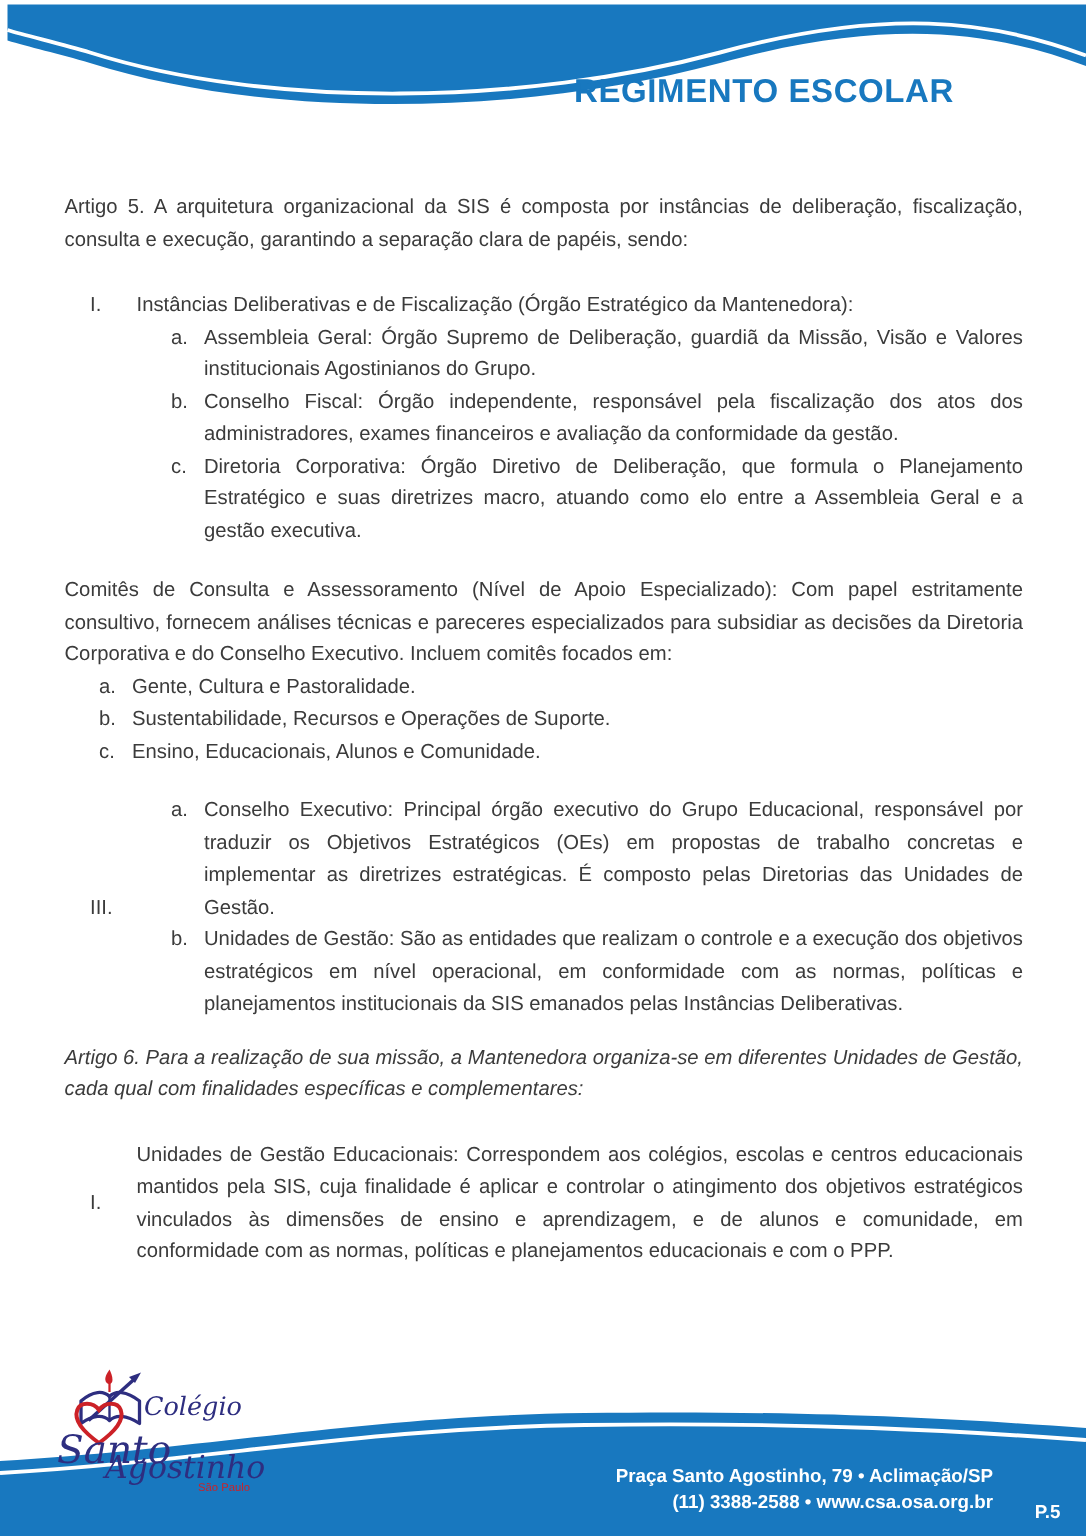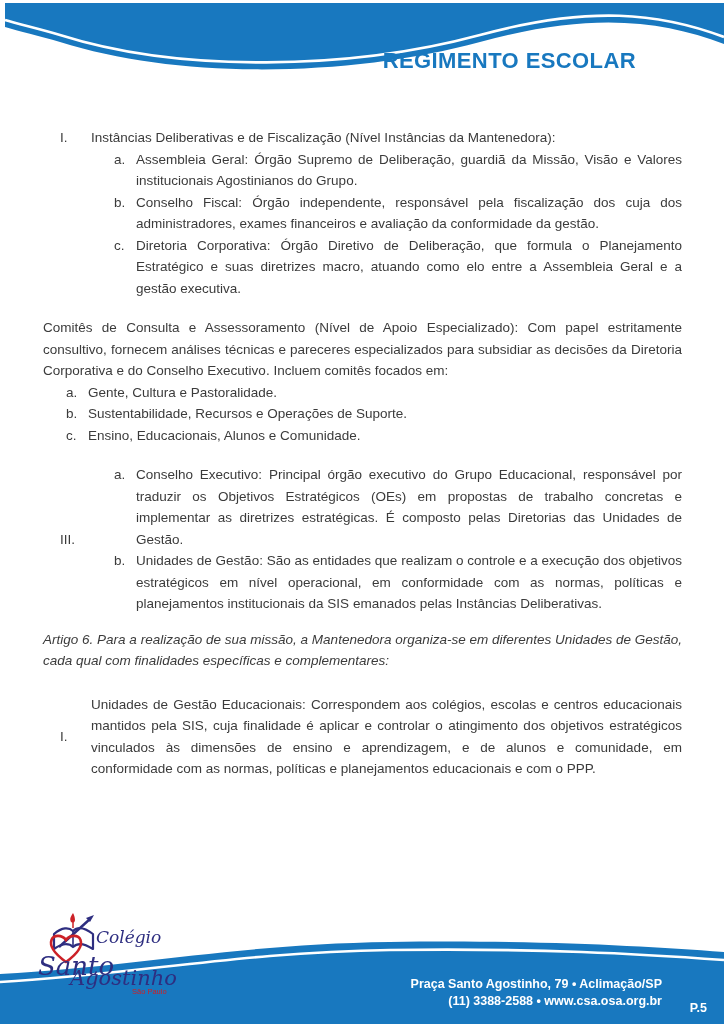--- a/index.html
+++ b/index.html
@@ -60,34 +60,35 @@
 
   <svg class="header-wave" viewBox="0 0 724 96" preserveAspectRatio="none" aria-hidden="true">
     <path fill="#1878bf" d="M5,3 L724,3 L724,44 C660,20 590,12 480,42 C350,77 180,80 60,42 C40,36 18,31 5,27 Z"></path>
     <path fill="none" stroke="#ffffff" stroke-width="2.6" d="M5,20 C18,24 40,29 60,35 C180,73 350,70 480,35 C590,5 660,13 724,37"></path>
   </svg>
 
   <div class="page-title">REGIMENTO ESCOLAR</div>
 
   <main class="content">
 
+    <p class="intro">Artigo 5. A arquitetura organizacional da SIS é composta por instâncias de deliberação, fiscalização, consulta e execução, garantindo a separação clara de papéis, sendo:</p>
 
     <section class="article">
 
       <div class="item">
         <span class="rnum">I.</span>
         <div class="ibody">
-          <div class="itext">Instâncias Deliberativas e de Fiscalização (Nível Instâncias da Mantenedora):</div>
+          <div class="itext">Instâncias Deliberativas e de Fiscalização (Órgão Estratégico da Mantenedora):</div>
           <div class="sub">
             <span class="snum">a.</span>
             <div class="stext">Assembleia Geral: Órgão Supremo de Deliberação, guardiã da Missão, Visão e Valores institucionais Agostinianos do Grupo.</div>
           </div>
           <div class="sub">
             <span class="snum">b.</span>
-            <div class="stext">Conselho Fiscal: Órgão independente, responsável pela fiscalização dos cuja dos administradores, exames financeiros e avaliação da conformidade da gestão.</div>
+            <div class="stext">Conselho Fiscal: Órgão independente, responsável pela fiscalização dos atos dos administradores, exames financeiros e avaliação da conformidade da gestão.</div>
           </div>
           <div class="sub">
             <span class="snum">c.</span>
             <div class="stext">Diretoria Corporativa: Órgão Diretivo de Deliberação, que formula o Planejamento Estratégico e suas diretrizes macro, atuando como elo entre a Assembleia Geral e a gestão executiva.</div>
           </div>
         </div>
       </div>
 
       <div class="item">
         <div class="ibody">

